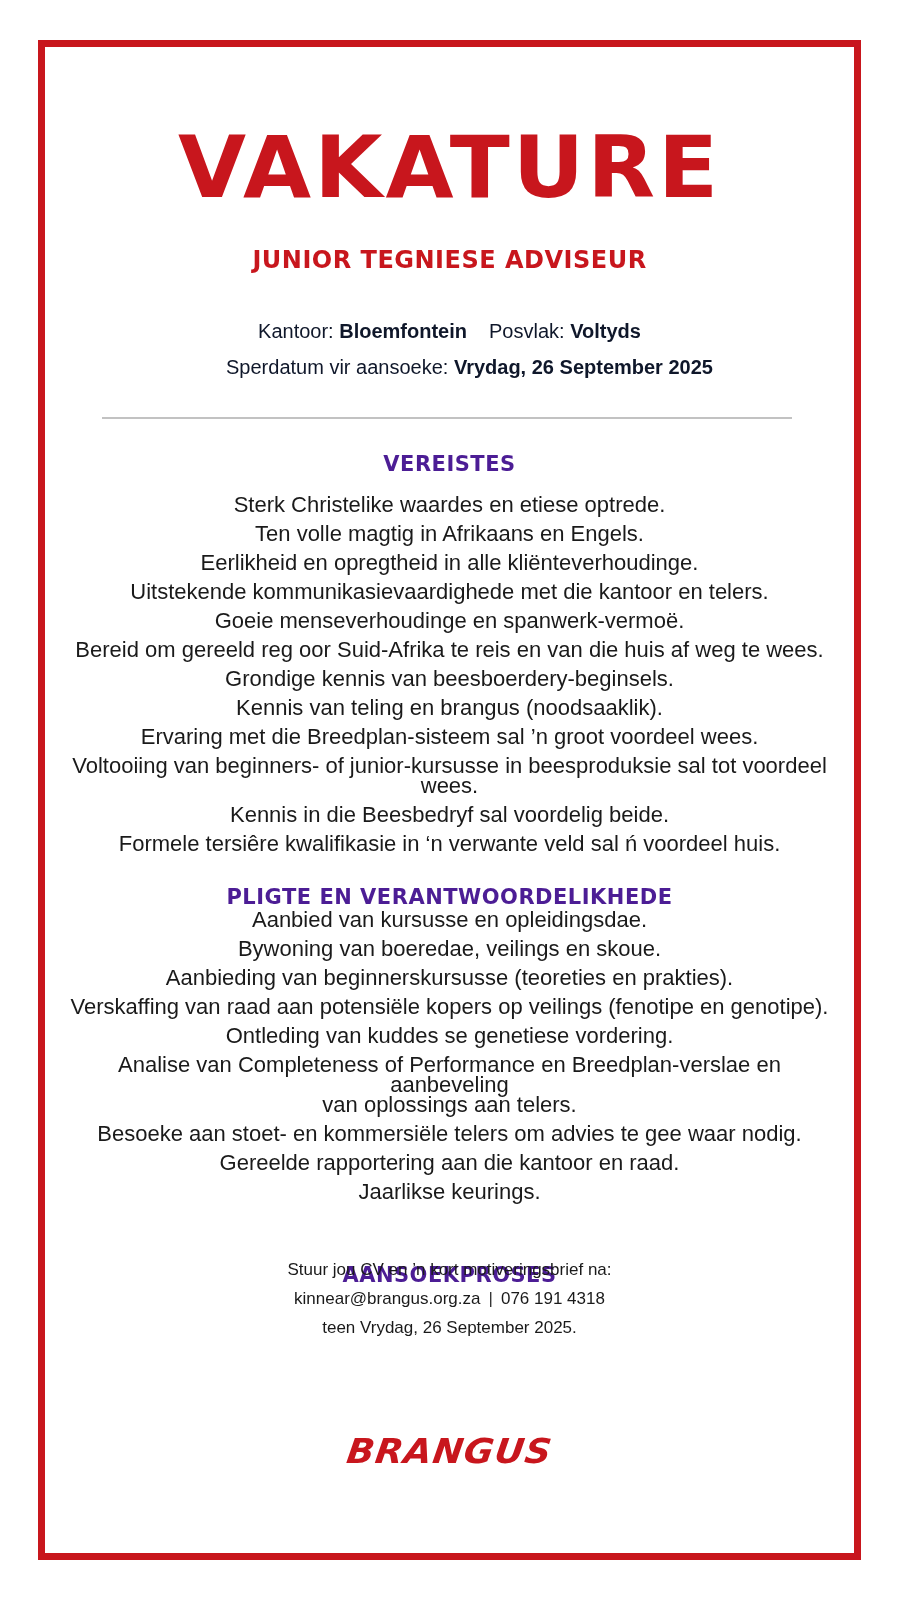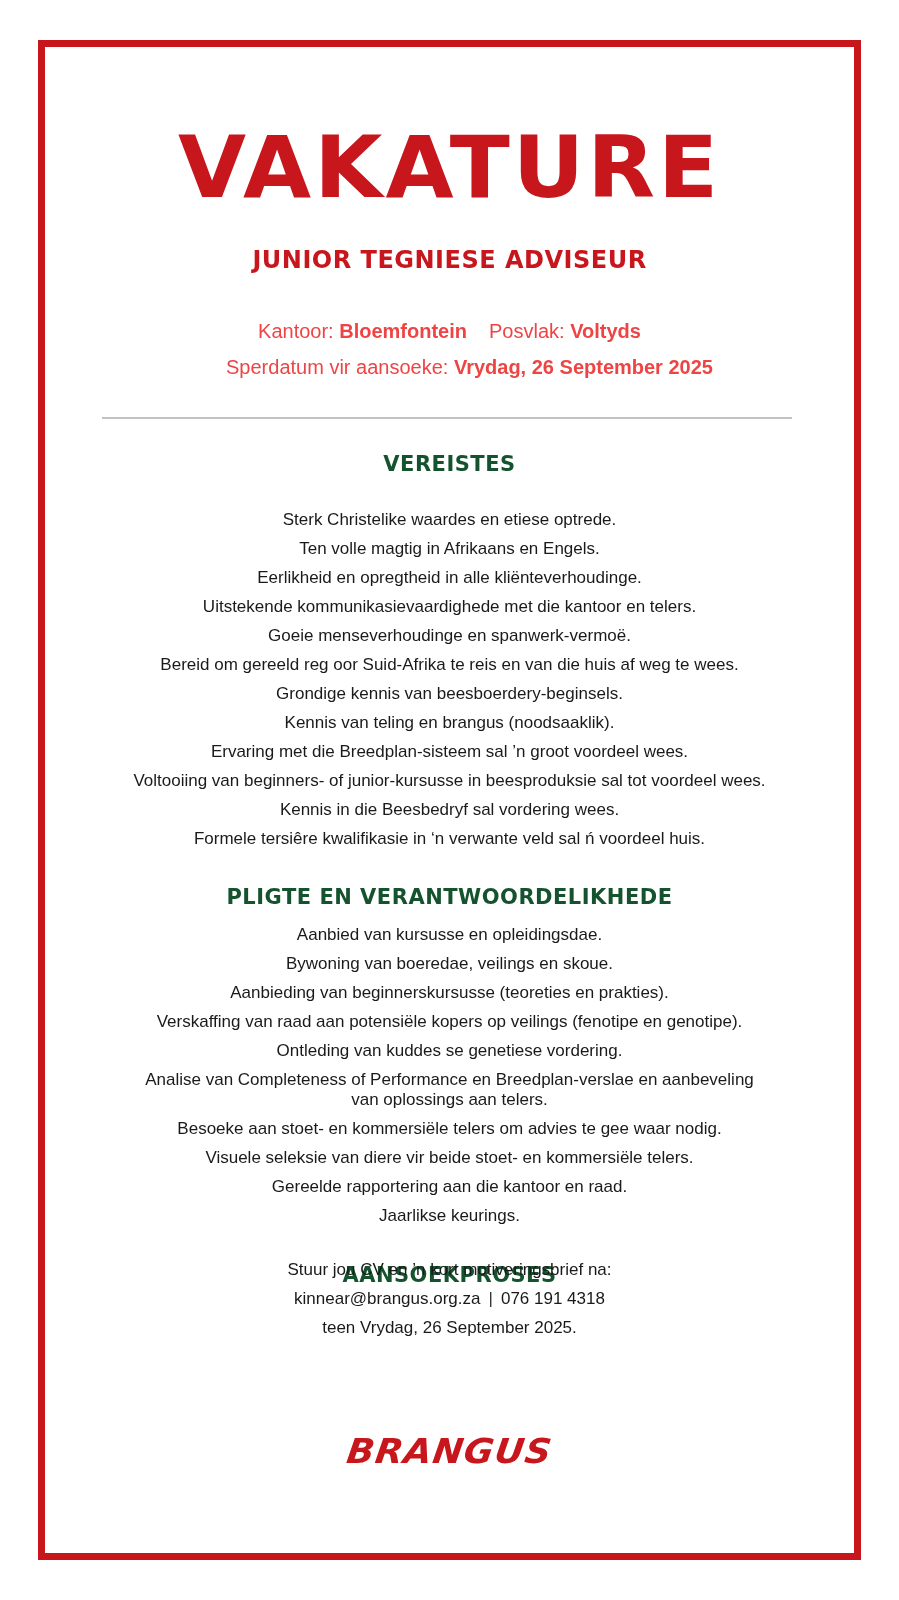--- a/index.html
+++ b/index.html
@@ -52,21 +52,21 @@
       letter-spacing: 0.5px;
       color: #c8161d;
     }
     .meta-line {
       position: absolute;
       left: 0;
       right: 0;
       text-align: center;
       font-size: 20px;
       line-height: 26px;
-      color: #ef4444;
+      color: #0f172a;
     }
     .meta-line b { font-weight: bold; }
     .meta-line .gap { display: inline-block; width: 22px; }
     .meta1 { top: 318px; }
     .meta2 { top: 354px; padding-left: 40px; }
     .divider {
       position: absolute;
       left: 102px;
       width: 690px;
       top: 417px;
@@ -76,34 +76,34 @@
     .section-heading {
       position: absolute;
       left: 0;
       right: 0;
       text-align: center;
       font-family: "DejaVu Sans", sans-serif;
       font-weight: bold;
       font-size: 21px;
       line-height: 26px;
       letter-spacing: 0.5px;
-      color: #14532d;
+      color: #4c1d95;
     }
     .h-vereistes { top: 451px; }
     .h-pligte { top: 884px; }
     .h-aansoek { top: 1262px; }
     .list {
       position: absolute;
       left: 60px;
       right: 60px;
-      margin: 15px;
+      margin: 0;
       padding: 0;
       list-style: none;
       text-align: center;
-      font-size: 17px;
+      font-size: 22px;
       color: #1a1a1a;
     }
     .list li {
       line-height: 20px;
       margin-bottom: 9px;
     }
     .list-vereistes { top: 495px; }
     .list-pligte { top: 910px; }
     .list-pligte li.two-line { line-height: 20px; }
     .apply {
@@ -158,37 +158,36 @@
   <li>Sterk Christelike waardes en etiese optrede.</li>
   <li>Ten volle magtig in Afrikaans en Engels.</li>
   <li>Eerlikheid en opregtheid in alle kliënteverhoudinge.</li>
   <li>Uitstekende kommunikasievaardighede met die kantoor en telers.</li>
   <li>Goeie menseverhoudinge en spanwerk-vermoë.</li>
   <li>Bereid om gereeld reg oor Suid-Afrika te reis en van die huis af weg te wees.</li>
   <li>Grondige kennis van beesboerdery-beginsels.</li>
   <li>Kennis van teling en brangus (noodsaaklik).</li>
   <li>Ervaring met die Breedplan-sisteem sal ’n groot voordeel wees.</li>
   <li>Voltooiing van beginners- of junior-kursusse in beesproduksie sal tot voordeel wees.</li>
-  <li>Kennis in die Beesbedryf sal vordering wees.</li>
+  <li>Kennis in die Beesbedryf sal voordelig beide.</li>
   <li>Formele tersiêre kwalifikasie in ‘n verwante veld sal ń voordeel huis.</li>
 </ul>
 
 <div class="section-heading h-pligte">PLIGTE EN VERANTWOORDELIKHEDE</div>
 <ul class="list list-pligte">
   <li>Aanbied van kursusse en opleidingsdae.</li>
   <li>Bywoning van boeredae, veilings en skoue.</li>
   <li>Aanbieding van beginnerskursusse (teoreties en prakties).</li>
   <li>Verskaffing van raad aan potensiële kopers op veilings (fenotipe en genotipe).</li>
   <li>Ontleding van kuddes se genetiese vordering.</li>
   <li class="two-line">
     <span>Analise van Completeness of Performance en Breedplan-verslae en aanbeveling</span><br>
     <span>van oplossings aan telers.</span>
   </li>
   <li>Besoeke aan stoet- en kommersiële telers om advies te gee waar nodig.</li>
-  <li>Visuele seleksie van diere vir beide stoet- en kommersiële telers.</li>
   <li>Gereelde rapportering aan die kantoor en raad.</li>
   <li>Jaarlikse keurings.</li>
 </ul>
 
 <div class="section-heading h-aansoek">AANSOEKPROSES</div>
 <div class="apply">
   <div>Stuur jou CV en ’n kort motiveringsbrief na:</div>
   <div>
     <span>kinnear@brangus.org.za</span><span class="sep">|</span><span>076 191 4318</span>
   </div>

